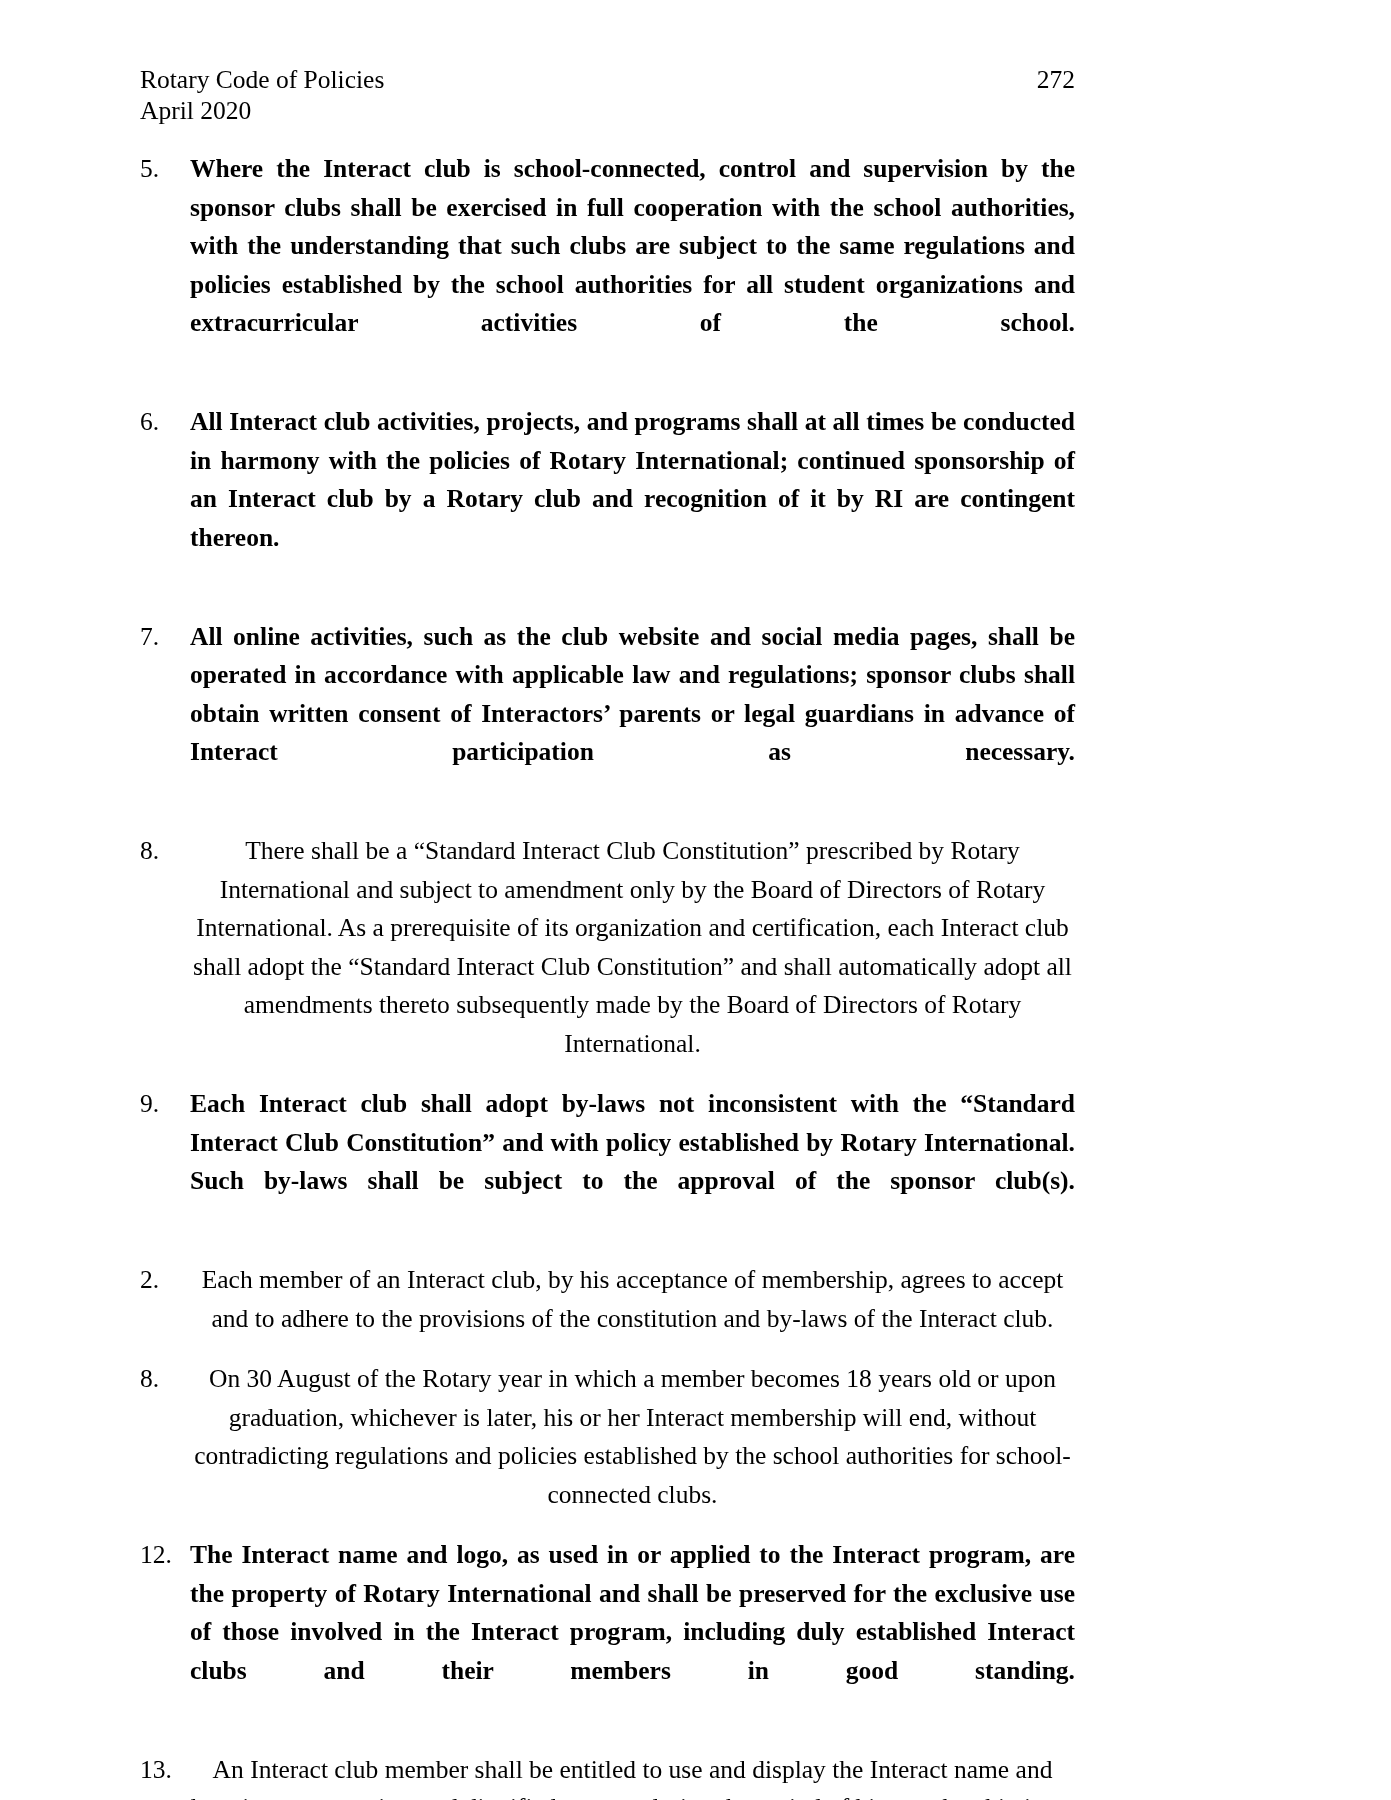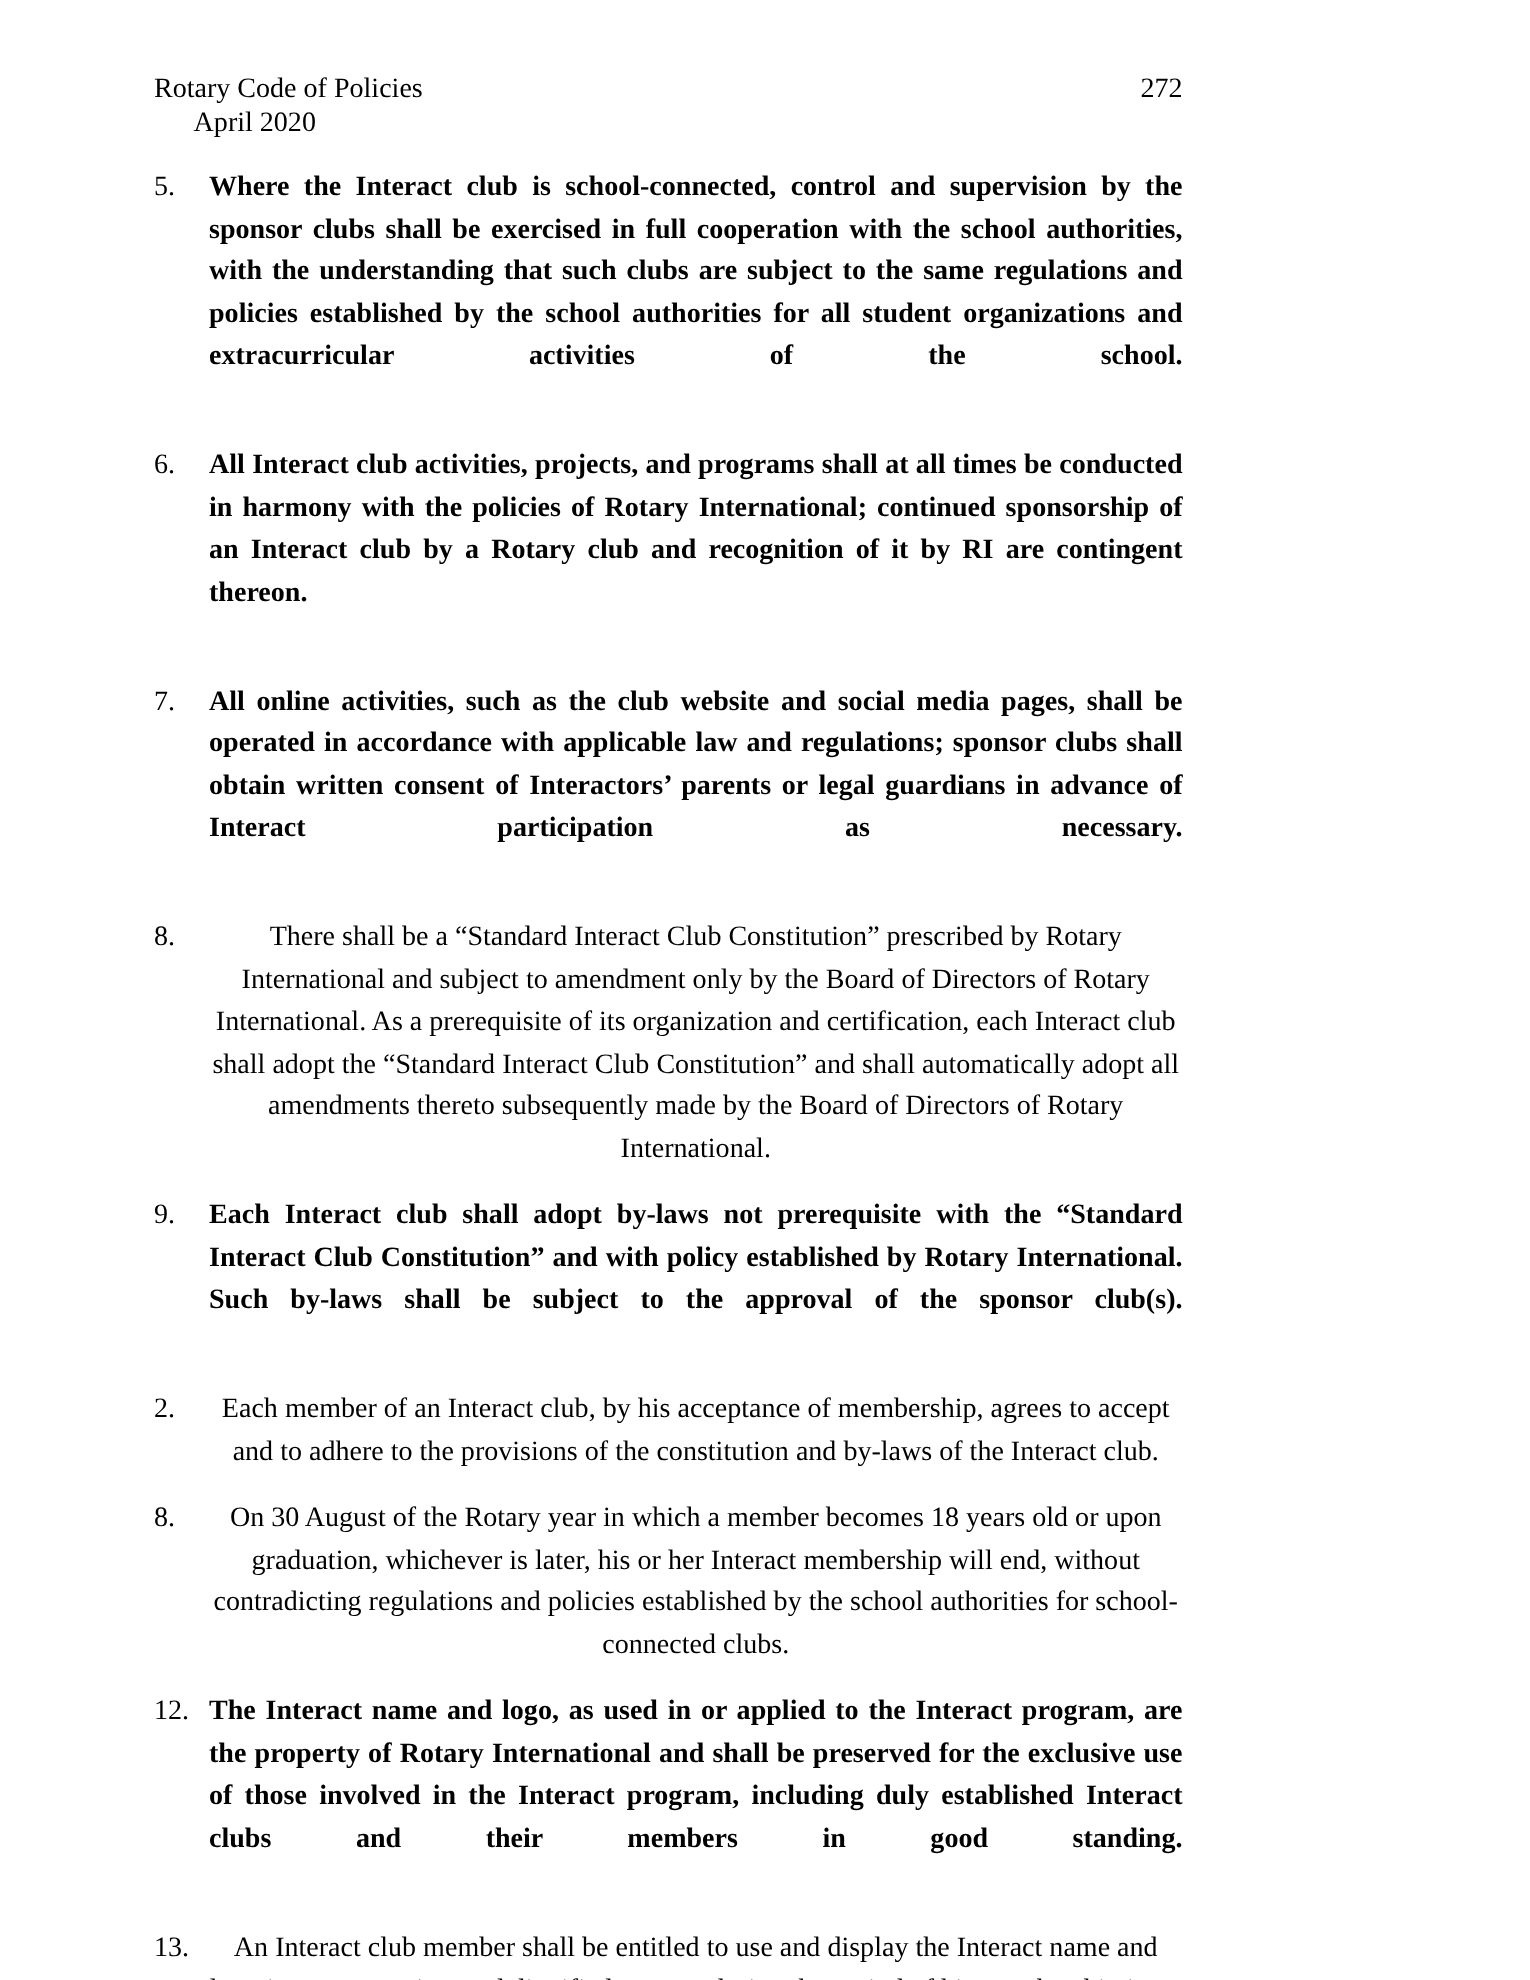--- a/index.html
+++ b/index.html
@@ -43,21 +43,20 @@
   .header-title {
     white-space: nowrap;
   }
 
   .header-pageno {
     white-space: nowrap;
   }
 
   .header-date {
     display: block;
-    margin-left: 36px;
   }
 
   
   .policy-list {
     position: absolute;
     left: 140px;
     top: 150px;
     width: 935px;
   }
 
@@ -125,21 +124,21 @@
       <div class="policy-item">
         <div class="item-number">7.</div>
         <div class="item-text justified">All online activities, such as the club website and social media pages, shall be operated in accordance with applicable law and regulations; sponsor clubs shall obtain written consent of Interactors’ parents or legal guardians in advance of Interact participation as necessary.</div>
       </div>
       <div class="policy-item">
         <div class="item-number">8.</div>
         <div class="item-text">There shall be a “Standard Interact Club Constitution” prescribed by Rotary International and subject to amendment only by the Board of Directors of Rotary International. As a prerequisite of its organization and certification, each Interact club shall adopt the “Standard Interact Club Constitution” and shall automatically adopt all amendments thereto subsequently made by the Board of Directors of Rotary International.</div>
       </div>
       <div class="policy-item">
         <div class="item-number">9.</div>
-        <div class="item-text justified">Each Interact club shall adopt by-laws not prerequisite with the “Standard Interact Club Constitution” and with policy established by Rotary International. Such by-laws shall be subject to the approval of the sponsor club(s).</div>
+        <div class="item-text justified">Each Interact club shall adopt by-laws not inconsistent with the “Standard Interact Club Constitution” and with policy established by Rotary International. Such by-laws shall be subject to the approval of the sponsor club(s).</div>
       </div>
       <div class="policy-item">
         <div class="item-number">2.</div>
         <div class="item-text">Each member of an Interact club, by his acceptance of membership, agrees to accept and to adhere to the provisions of the constitution and by-laws of the Interact club.</div>
       </div>
       <div class="policy-item">
         <div class="item-number">8.</div>
         <div class="item-text">On 30 August of the Rotary year in which a member becomes 18 years old or upon graduation, whichever is later, his or her Interact membership will end, without contradicting regulations and policies established by the school authorities for school-connected clubs.</div>
       </div>
       <div class="policy-item">

